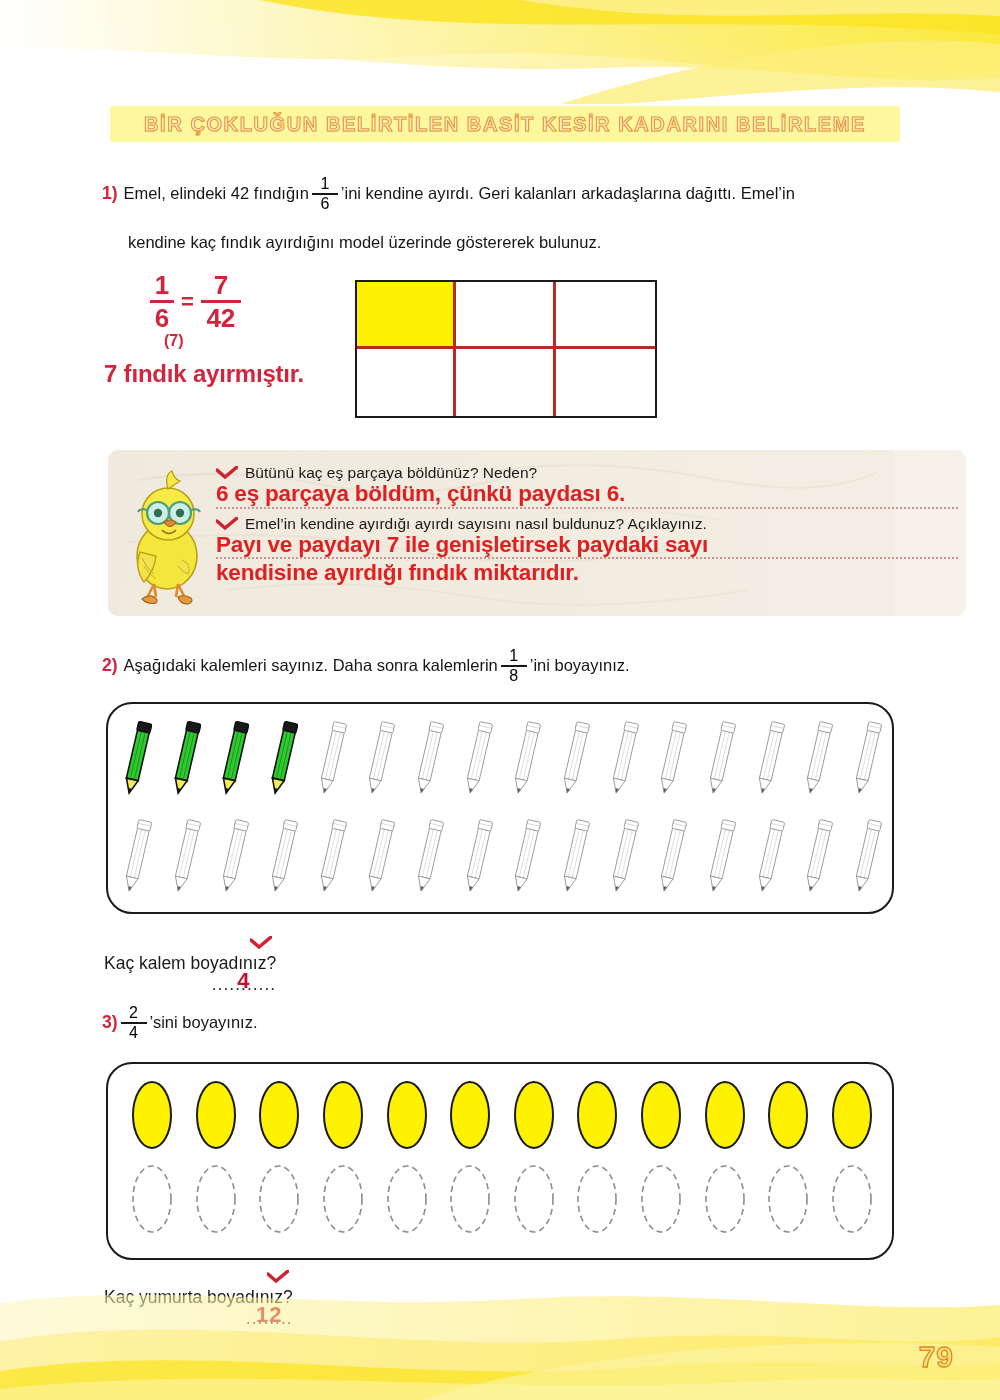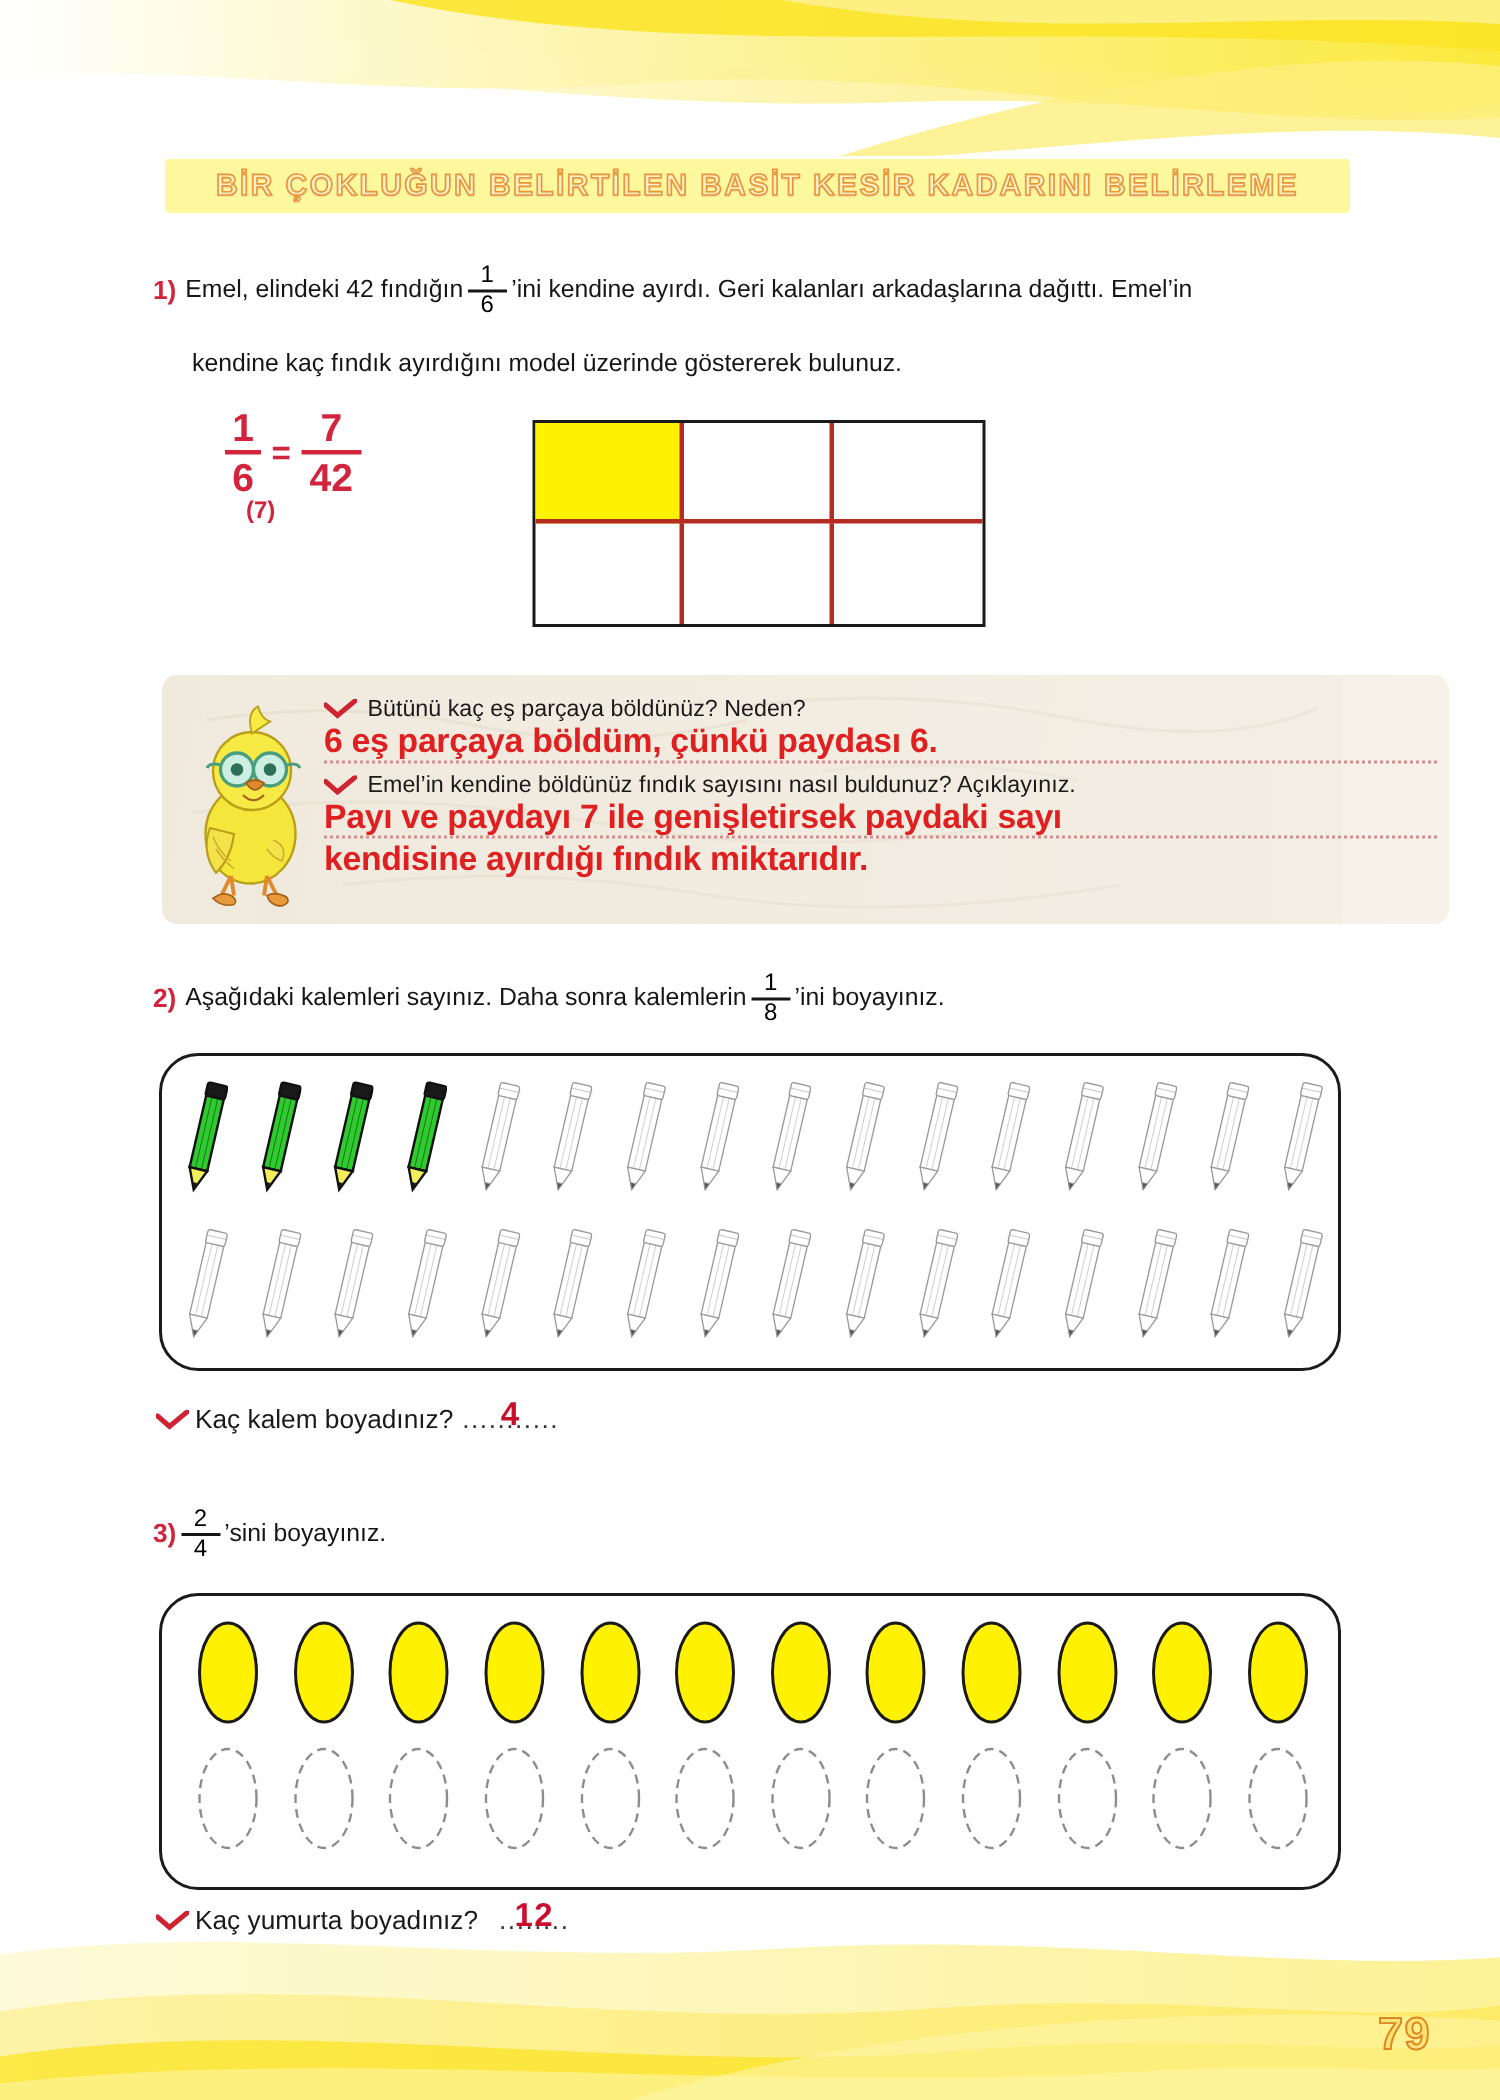--- a/index.html
+++ b/index.html
@@ -105,21 +105,21 @@
 
   .prow{position:absolute;display:flex;justify-content:space-between;}
   .prow1{left:14px;top:14px;width:760px;}
   .prow2{left:14px;top:112px;width:760px;}
 
   .erow{position:absolute;display:flex;justify-content:space-between;}
   .erow1{left:22px;top:14px;width:744px;}
   .erow2{left:22px;top:98px;width:744px;}
 
   
-  .ansline{position:absolute;display:flex;align-items:flex-end;}
+  .ansline{position:absolute;display:flex;align-items:flex-end;flex-direction:column;}
   .ansline .tick{margin-right:4px;margin-bottom:3px;}
   .ansline .lbl{font-size:17.5px;color:#1a1a1a;}
   .ansline .dots{
     display:inline-block;font-size:17.5px;color:#333;letter-spacing:1px;
     position:relative;margin-left:6px;
   }
   .ansline .val{
     color:#c8102e;font-weight:bold;font-size:22px;
     position:absolute;left:50%;transform:translate(-50%,-6px);
     white-space:nowrap;
@@ -190,20 +190,21 @@
       </span>
       <span class="eq">=</span>
       <span class="rfrac w2">
         <span class="num">7</span>
         <span class="bar"></span>
         <span class="den">42</span>
       </span>
     </div>
     <div class="paren7">(7)</div>
   </div>
+  <div class="ans-sentence">7 fındık ayırmıştır.</div>
 
   <div class="grid-model">
     <div class="gcell filled b-r b-b"></div>
     <div class="gcell b-r b-b"></div>
     <div class="gcell b-b"></div>
     <div class="gcell b-r"></div>
     <div class="gcell b-r"></div>
     <div class="gcell"></div>
   </div>
 
@@ -245,21 +246,21 @@
           <path d="M1,4 L9,11 L21,1" stroke="#cf2233" stroke-width="3.4" fill="none" stroke-linecap="round"></path>
         </svg>
         <span>Bütünü kaç eş parçaya böldünüz? Neden?</span>
       </div>
       <div class="cb-a">6 eş parçaya böldüm, çünkü paydası 6.</div>
 
       <div class="cb-q">
         <svg class="tick" viewBox="0 0 22 14">
           <path d="M1,4 L9,11 L21,1" stroke="#cf2233" stroke-width="3.4" fill="none" stroke-linecap="round"></path>
         </svg>
-        <span>Emel’in kendine böldünüz fındık sayısını nasıl buldunuz? Açıklayınız.</span>
+        <span>Emel’in kendine ayırdığı ayırdı sayısını nasıl buldunuz? Açıklayınız.</span>
       </div>
       <div class="cb-a">Payı ve paydayı 7 ile genişletirsek paydaki sayı</div>
       <div class="cb-a second nodots">kendisine ayırdığı fındık miktarıdır.</div>
     </div>
   </div>
 
   <div class="q1" style="top:648px">
     <div class="row1">
       <span class="qnum">2)</span>
       <span class="qline" style="margin-left:6px">Aşağıdaki kalemleri sayınız. Daha sonra kalemlerin</span>

